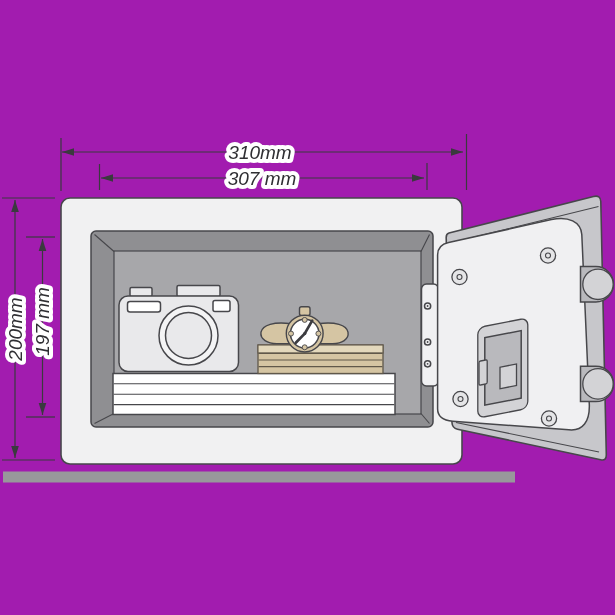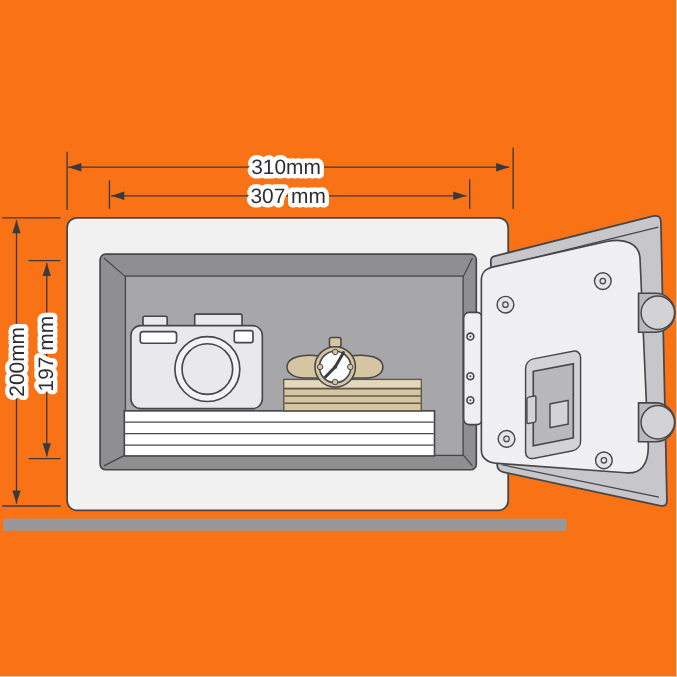--- a/index.html
+++ b/index.html
@@ -1,17 +1,17 @@
 <!DOCTYPE html>
 <html style="--c-line: #47474b; --c-dim: #3a3a3e; --c-text: #2f2f33; --c-safe-face: #f1f1f2; --c-wall: #8f8f92; --c-back-wall: #a7a7aa; --c-paper: #ffffff; --c-object-light: #e9e9eb; --c-lens-ring: #f4f4f5; --c-tan: #d5c5a3; --c-tan-light: #e3d8bc; --c-tan-line: #60584a; --c-door-panel: #c7c7cb; --c-door-plate: #f0f0f2; --c-metal-mid: #b9b9bd; --c-metal-light: #d3d3d6; --c-rivet: #e5e5e7; --c-ground: #98989b; --c-hand: #3c3c40;"><head>
 <meta charset="utf-8">
 <style>
   html,body{margin:0;padding:0;background:#ffffff;}
-  .stage{position:relative;width:615px;height:615px;background:#f97316;overflow:hidden;
-         font-family:"Liberation Sans",sans-serif;}
+  .stage{position:relative;width:615px;height:615px;background:#a21caf;overflow:hidden;
+         font-family:"Liberation Sans",sans-serif;font-style:italic;}
   svg{display:block}
   .ln-thin {fill:none;stroke:var(--c-line);stroke-width:1.1;}
   
   .f-face  {fill:var(--c-safe-face);stroke:var(--c-line);stroke-width:1.6;}
   .f-wall  {fill:var(--c-wall);stroke:var(--c-line);stroke-width:1.5;}
   .f-back  {fill:var(--c-back-wall);stroke:var(--c-line);stroke-width:1.2;}
   .f-paper {fill:var(--c-paper);stroke:var(--c-line);stroke-width:1.5;}
   .f-obj   {fill:var(--c-object-light);stroke:var(--c-line);stroke-width:1.5;}
   .f-lens  {fill:var(--c-lens-ring);stroke:var(--c-line);stroke-width:1.5;}
   .f-tan   {fill:var(--c-tan);stroke:var(--c-line);stroke-width:1.4;}

